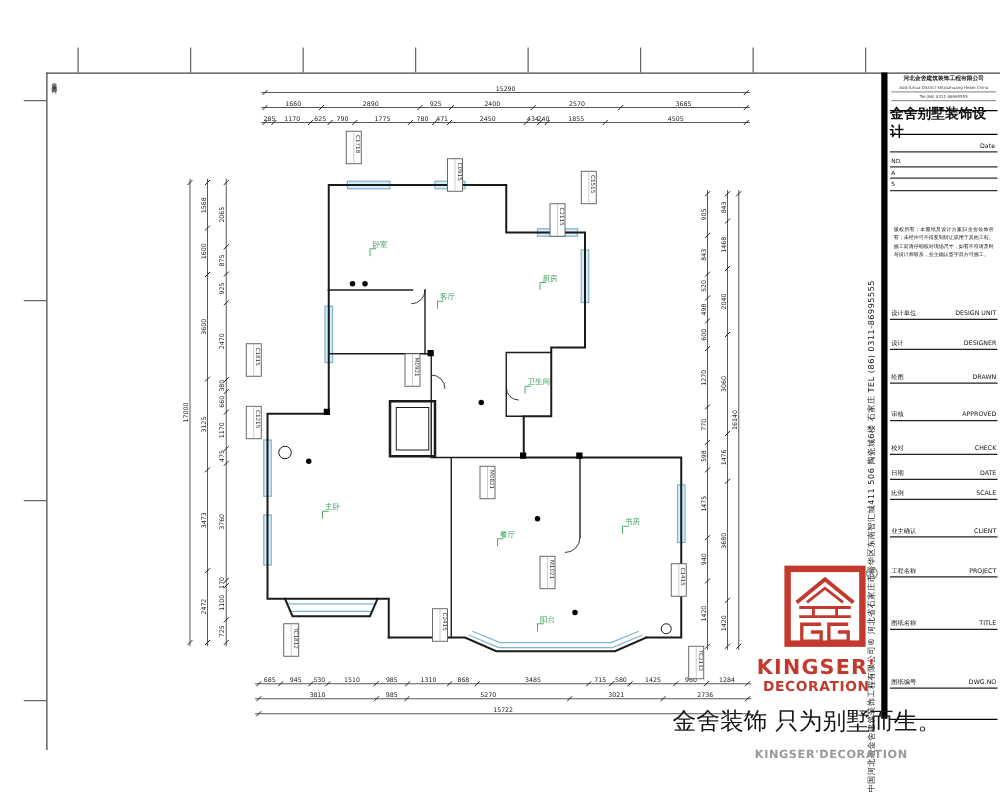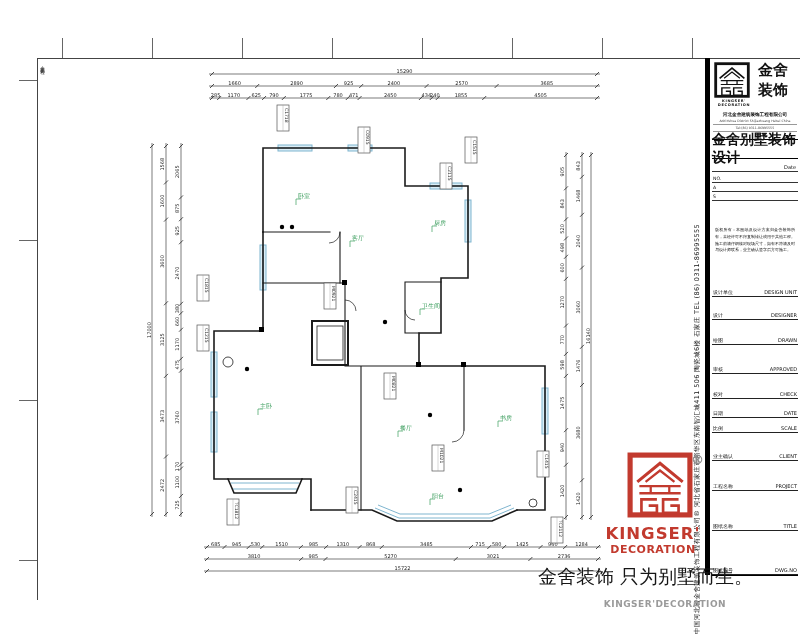--- a/index.html
+++ b/index.html
@@ -23,21 +23,21 @@
   .tb-logo{height:56px;position:relative;}
   .tb-logo svg{position:absolute;left:2px;top:4px;}
   .tb-brand{position:absolute;left:0px;top:41px;width:44px;text-align:center;font-size:3.6px;
             letter-spacing:0.6px;color:#111;line-height:1.25;font-weight:bold;}
   .tb-cn{position:absolute;left:46px;top:2px;font-size:15px;font-weight:bold;line-height:1.35;
          font-family:"DejaVu Serif","Liberation Serif",serif;}
   .tb-company{height:30px;text-align:center;}
   .tb-company .c1{font-size:4.6px;margin-top:2px;font-weight:bold;}
   .tb-company .c2,.tb-company .c3{font-size:3.2px;color:#444;border-bottom:0.5px solid #999;margin:1.5px 1px 0 1px;padding-bottom:1px;}
   .tb-doctitle{height:18px;border-top:1px solid #000;border-bottom:1px solid #000;
-               display:flex;align-items:center;justify-content:center;font-size:14px;font-weight:bold;
+               display:flex;align-items:center;justify-content:center;font-size:11px;font-weight:bold;
                font-family:"DejaVu Serif","Liberation Serif",serif;}
   .tb-date{height:12px;display:flex;align-items:flex-end;justify-content:flex-end;border-bottom:1px solid #333;font-size:5px;padding:0 2px 1px 0;}
   .tb-line{display:flex;align-items:flex-end;border-bottom:0.8px solid #333;font-size:4.6px;padding:0 1px 0.5px 1px;}
   .tb-no{height:10px;} .tb-a{height:8px;} .tb-s{height:8px;}
   .tb-gap{height:26px;}
   .tb-notes{height:59px;font-size:4px;line-height:1.7;text-align:justify;padding:2px 3px 0 3px;color:#111;}
   .tb-row{display:flex;justify-content:space-between;align-items:flex-end;border-bottom:0.9px solid #222;
           font-size:5px;padding:0 1px 1px 1px;}
   .rh14{height:14px}.rh22{height:22px}.rh25{height:25px}.rh28{height:28px}.rh18{height:18px}
   .rh30{height:30px}.rh40{height:40px}.rh45{height:45px}
@@ -385,33 +385,20 @@
       <text x="500" y="419.5" font-size="6" fill="#3a9d5c">书房</text>
       <path d="M430,505 L430,499 L435,499" stroke="#3a9d5c" fill="none" stroke-width="0.7"></path>
       <text x="432" y="497.5" font-size="6" fill="#3a9d5c">阳台</text>
     </g>
 </svg>
 
 <div class="abs" id="tb-bar"></div>
 <div class="abs" id="tb-side">中国河北省金舍建筑装饰工程有限公司®  河北省石家庄市裕华区东南智汇城411 506 陶瓷城6楼  石家庄 TEL (86) 0311-86995555</div>
 
 <div class="abs" id="titleblock">
-  <div class="tb-logo">
-    <svg width="36" height="36" viewBox="0 0 64 64" style="color:#111">
-        <use href="#jinshe-glyph"></use>
-      </svg>
-    <div class="tb-brand">
-      <div>KINGSER'</div>
-      <div>DECORATION</div>
-    </div>
-    <div class="tb-cn">
-      <div>金舍</div>
-      <div>装饰</div>
-    </div>
-  </div>
   <div class="tb-company">
     <div class="c1">河北金舍建筑装饰工程有限公司</div>
     <div class="c2">Add:Yuhua District Shijiazhuang Hebei China</div>
     <div class="c3">Tel:(86) 0311-86995555</div>
   </div>
   <div class="tb-doctitle">金舍别墅装饰设计</div>
   <div class="tb-date">Date</div>
   <div class="tb-line tb-no">NO.</div>
   <div class="tb-line tb-a">A</div>
   <div class="tb-line tb-s">S</div>

